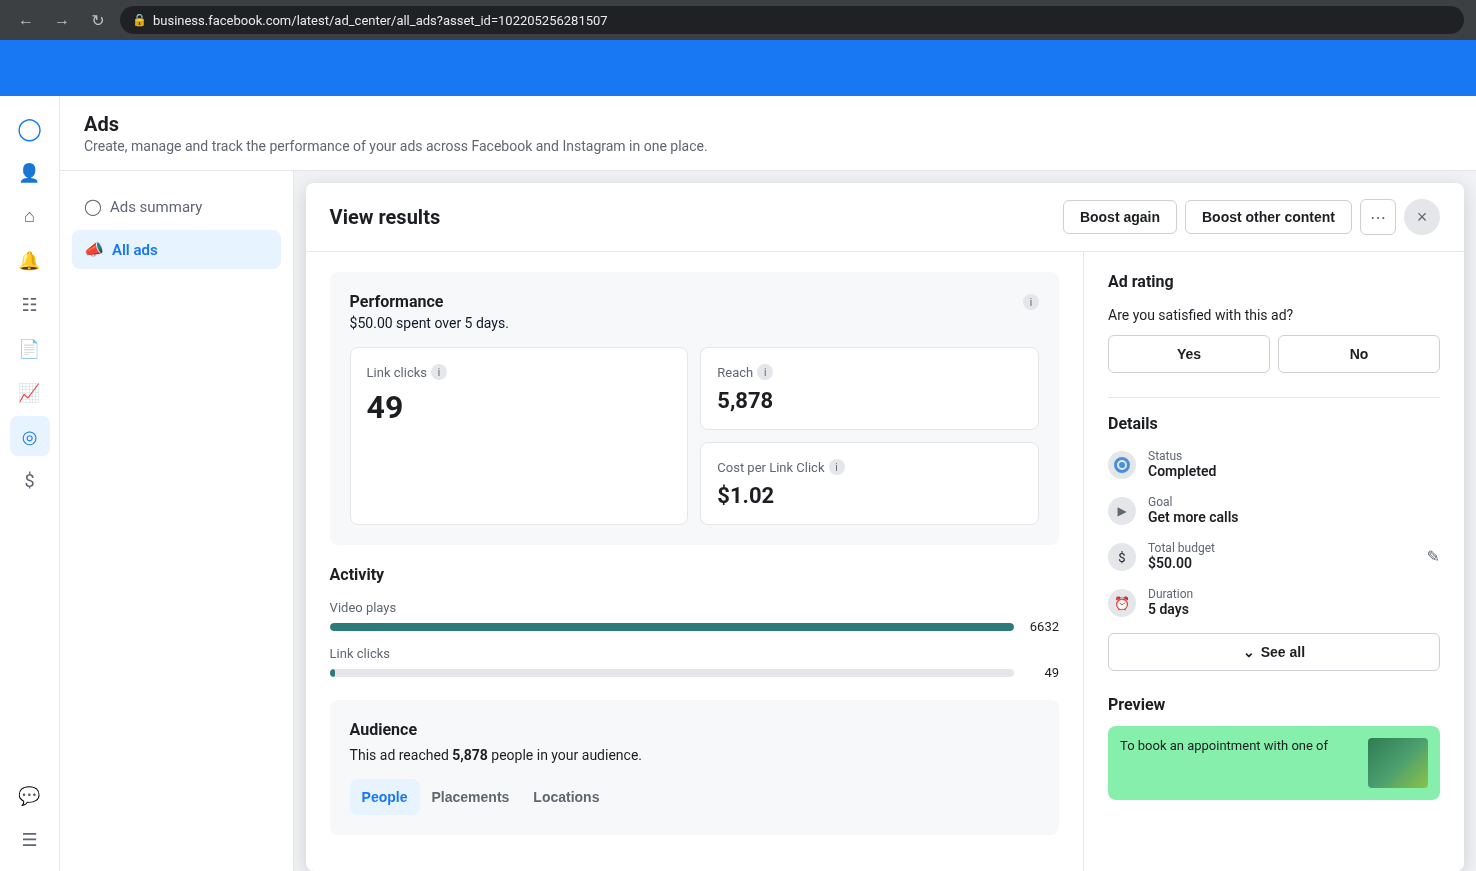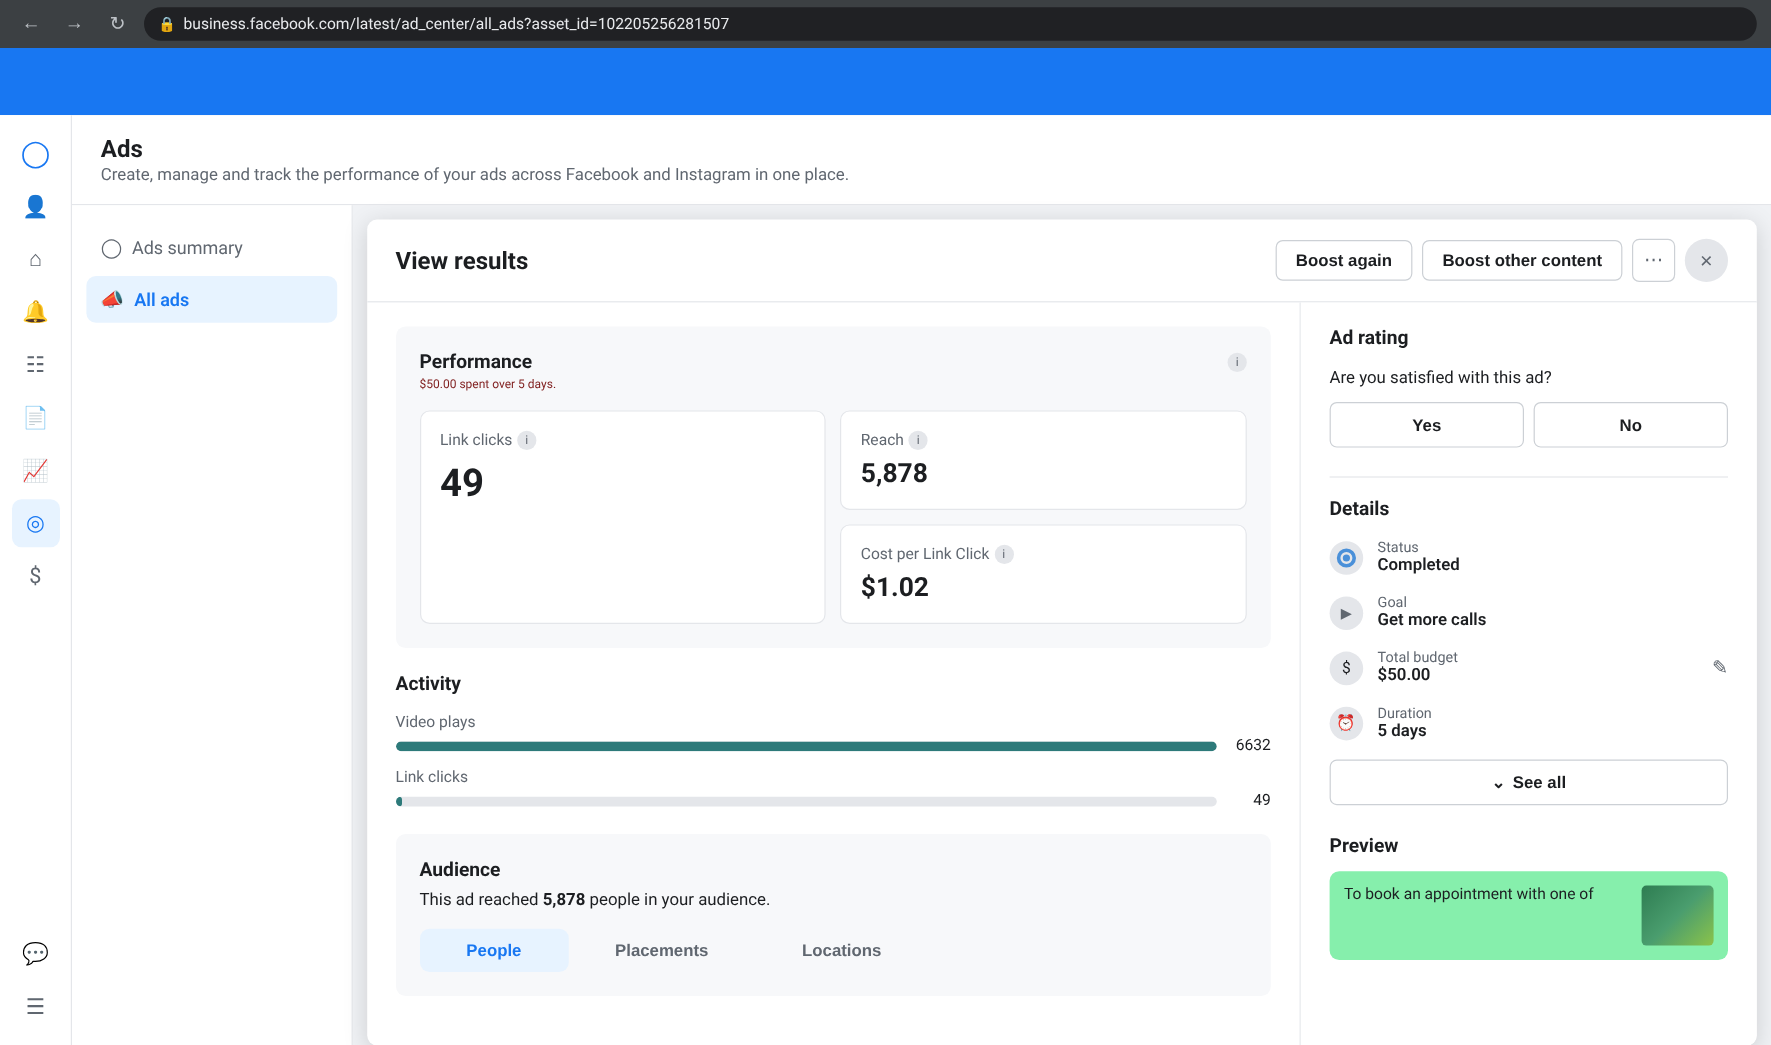--- a/index.html
+++ b/index.html
@@ -208,22 +208,22 @@
       padding: 20px;
       margin-bottom: 20px;
     }
     .section-title {
       font-size: 16px;
       font-weight: 700;
       color: #1c1e21;
       margin-bottom: 4px;
     }
     .section-subtitle {
-      font-size: 10px;
-      color: #7f1d1d;
+      font-size: 14px;
+      color: #0f172a;
       margin-bottom: 16px;
     }
 
     .metrics-grid {
       display: grid;
       grid-template-columns: 1fr 1fr;
       gap: 12px;
     }
     .metric-card {
       background: #fff;
@@ -321,21 +321,21 @@
       color: #1c1e21;
       margin-bottom: 16px;
     }
     .audience-desc strong { font-weight: 700; }
     .audience-tabs {
       display: flex;
       gap: 0;
       border-bottom: none;
     }
     .audience-tab {
-      padding: 10px 39px;
+      padding: 10px 12px;
       border-radius: 8px;
       font-size: 14px;
       font-weight: 600;
       cursor: pointer;
       color: #606770;
       background: transparent;
       border: none;
     }
     .audience-tab.active {
       background: #e7f3ff;

